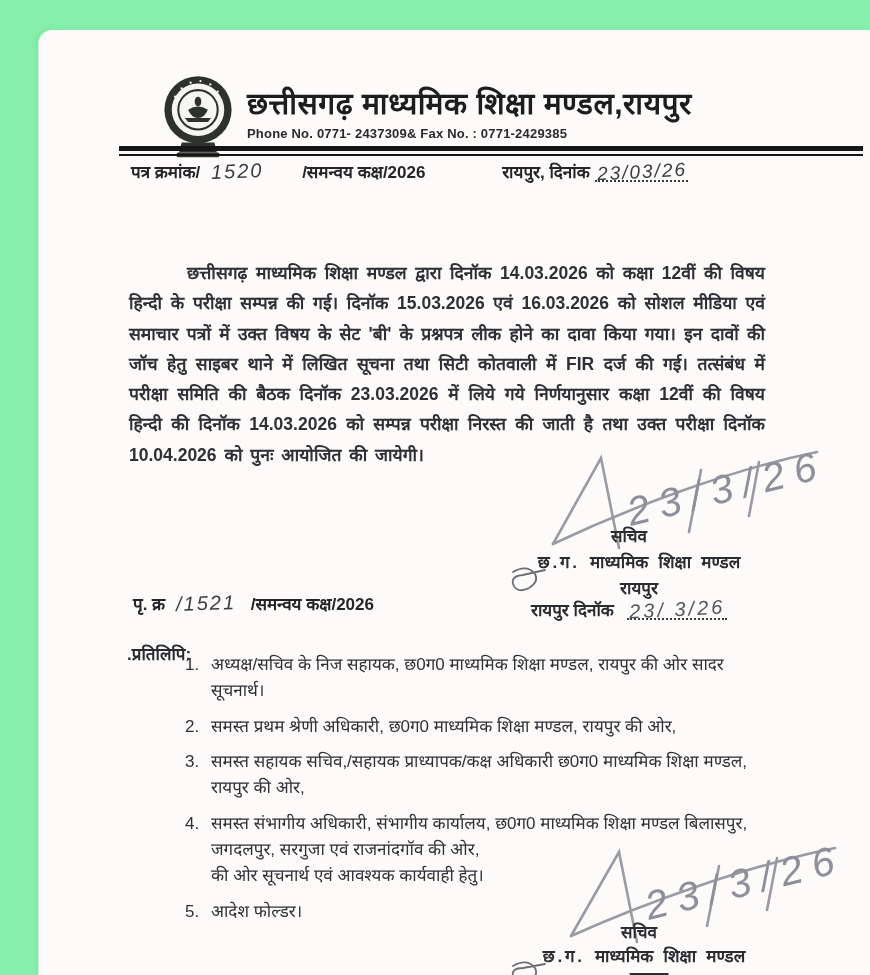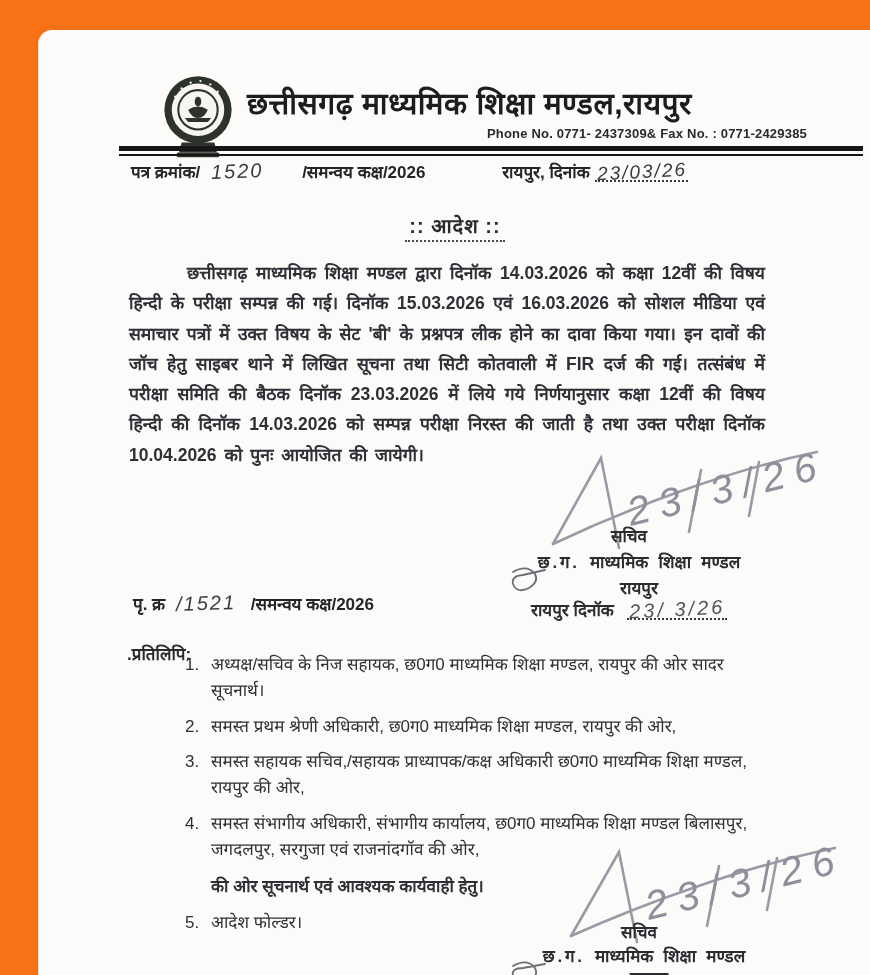--- a/index.html
+++ b/index.html
@@ -1,29 +1,29 @@
 <!DOCTYPE html>
 <html><head>
 <meta charset="utf-8">
 <style>
   * { margin:0; padding:0; box-sizing:border-box; }
   html,body { width:870px; height:975px; }
   body { font-family:"Liberation Sans","DejaVu Sans",sans-serif; background:#f2f1f0; }
-  .stage { position:relative; width:870px; height:975px; overflow:hidden; background:#f97316; }
+  .stage { position:relative; width:870px; height:975px; overflow:hidden; background:#86efac; }
   .paper {
     position:absolute; left:38px; top:30px; width:832px; height:945px;
     background:#fcfbfa; border-top-left-radius:14px;
     border-left:1px solid #e3e1e0; border-top:1px solid e7e5e4;
     box-shadow:-2px -2px 6px rgba(0,0,0,0.04);
   }
   .abs { position:absolute; }
 
   
   .org-title { font-size:30px; font-weight:700; color:#1d1c1e; letter-spacing:0.5px; white-space:nowrap; }
-  .phone-line { font-size:13px; font-weight:700; color:#2a292c; text-align:right; letter-spacing:0.2px; }
+  .phone-line { font-size:13px; font-weight:700; color:#2a292c; text-align:left; letter-spacing:0.2px; }
   .header-rule { border-top:5px solid #161616; border-bottom:2px solid #161616; height:10px; }
 
   
   .ref-line { font-size:17px; font-weight:700; color:#252428; white-space:nowrap; }
   .hw { font-style:italic; color:#3c3b44; letter-spacing:2px; font-weight:400; }
   .hw-num { display:inline-block; font-size:20px; transform:rotate(-2deg); padding:0 6px; }
   .dotted { display:inline-block; border-bottom:2px dotted #3a3a3a; line-height:0.8; padding:0 2px; }
   .hw-date { display:inline-block; font-size:19px; transform:rotate(-3deg); }
   .order-heading { font-size:20px; font-weight:700; color:#2a292e; border-bottom:2px dotted #4a4a4a; padding:0 4px 3px; letter-spacing:1px; }
 
@@ -37,21 +37,21 @@
   .sig-text { font-size:17px; font-weight:700; color:#2c2b30; text-align:center; white-space:nowrap;font-family:Liberation Mono, monospace; }
   .sig-date-line { font-size:17px; font-weight:700; color:#2c2b30; white-space:nowrap; }
   .sig-hw { font-size:20px; color:#55545e; letter-spacing:3px; }
 
   
   .copy-label { font-size:17px; font-weight:700; color:#2b2a2f; }
   .copy-list { font-size:17px; color:#312f36; }
   .copy-item { display:flex; margin-bottom:9px; line-height:1.55; }
   .copy-item .num { width:26px; flex:none; }
   .copy-item .txt { flex:1; }
-  .bold-line { font-weight:700;margin-top:11px; }
+  .bold-line { font-weight:400; }
 </style>
 </head>
 <body>
 
 <div class="stage">
   <div class="paper">
 
     <div class="abs" style="left:118px; top:42px; width:82px; height:92px;">
       <svg width="82" height="92" viewBox="0 0 100 112">
         <circle cx="50" cy="46" r="41" fill="#2e322c"></circle>
@@ -84,23 +84,20 @@
     <div class="abs header-rule" style="left:80px; top:116px; width:744px;"></div>
 
     <div class="abs ref-line" style="left:92px; top:130px; width:732px;">
       <span>पत्र क्रमांक/</span>
       <span class="hw hw-num">1520</span>
       <span style="margin-left:28px;">/समन्वय कक्ष/2026</span>
       <span style="margin-left:72px;">रायपुर, दिनांक</span>
       <span class="dotted"><span class="hw hw-date">23/03/26</span></span>
     </div>
 
-    <div class="abs" style="left:0; top:182px; width:832px; text-align:center;">
-      <span class="order-heading">:: आदेश ::</span>
-    </div>
 
     <div class="abs body-para" style="left:90px; top:228px; width:636px;">छत्तीसगढ़ माध्यमिक शिक्षा मण्डल द्वारा दिनॉक 14.03.2026 को कक्षा 12वीं की विषय हिन्दी के परीक्षा सम्पन्न की गई। दिनॉक 15.03.2026 एवं 16.03.2026 को सोशल मीडिया एवं समाचार पत्रों में उक्त विषय के सेट 'बी' के प्रश्नपत्र लीक होने का दावा किया गया। इन दावों की जॉच हेतु साइबर थाने में लिखित सूचना तथा सिटी कोतवाली में FIR दर्ज की गई। तत्संबंध में परीक्षा समिति की बैठक दिनॉक 23.03.2026 में लिये गये निर्णयानुसार कक्षा 12वीं की विषय हिन्दी की दिनॉक 14.03.2026 को सम्पन्न परीक्षा निरस्त की जाती है तथा उक्त परीक्षा दिनॉक 10.04.2026 को पुनः आयोजित की जायेगी।</div>
 
     <div class="abs" style="left:500px; top:418px; width:300px; height:112px;">
       <svg width="300" height="112" viewBox="0 0 300 112">
         <g fill="none" stroke="#9b9aa4" stroke-width="2.6" stroke-linecap="round">
           <path d="M14 96 L62 10 L80 100"></path>
           <path d="M14 96 C 90 60, 190 22, 278 4"></path>
           <path d="M150 84 L162 22"></path>
           <path d="M210 68 L220 14"></path>

